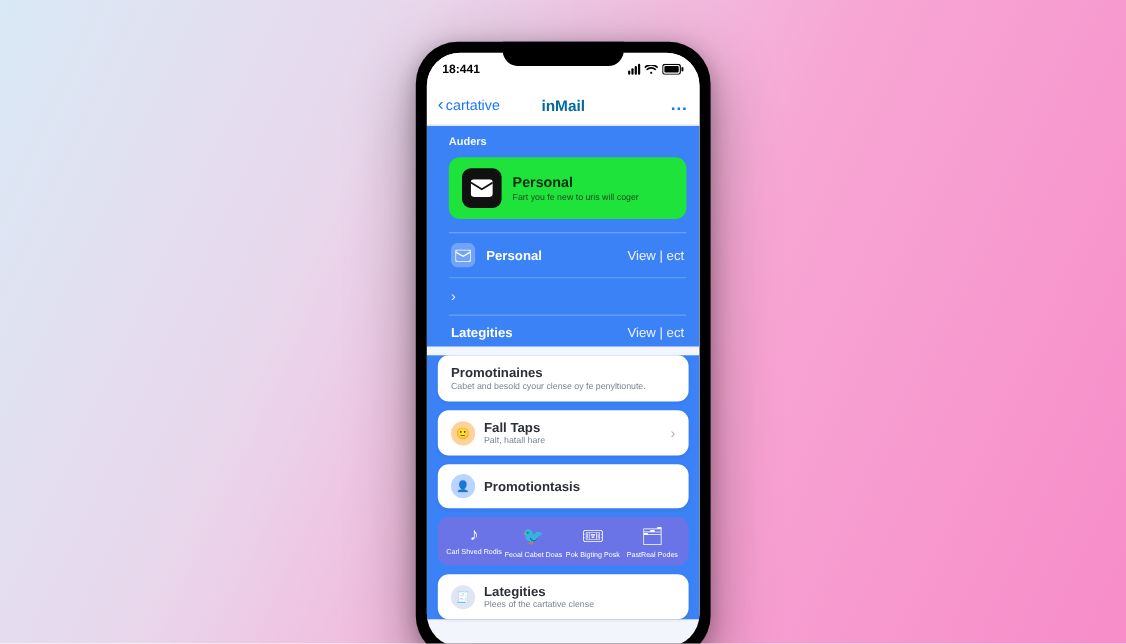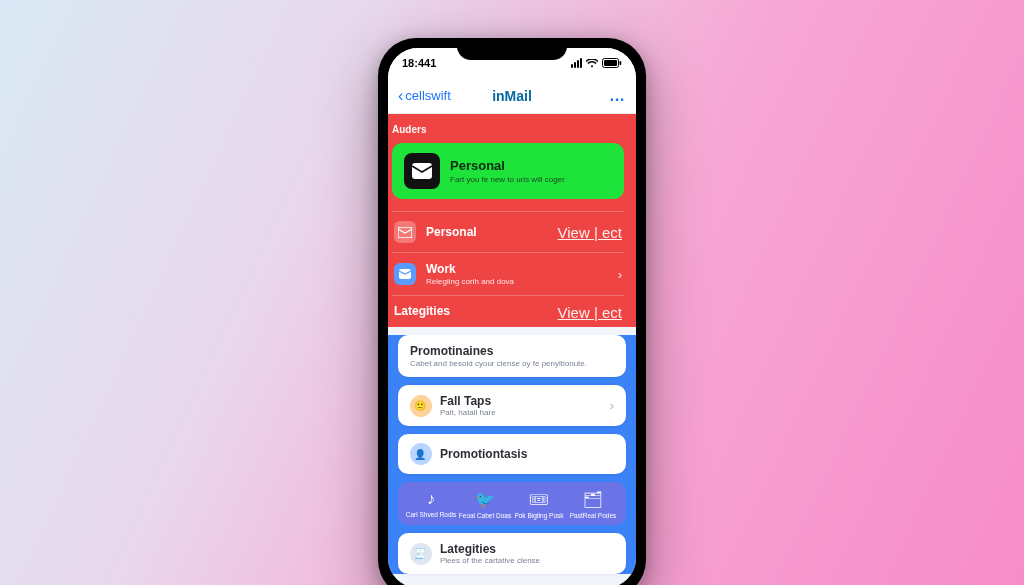--- a/index.html
+++ b/index.html
@@ -74,23 +74,23 @@
     padding:0 10px;
     position:relative;
   }
   .nav-left { display:flex; align-items:center; color:#1b76ff; font-size:13px; font-weight:500; }
   .nav-left .chev { font-size:16px; margin-right:2px; }
   .nav-title { position:absolute; left:50%; transform:translateX(-50%); font-size:14px; font-weight:600; color:#0369a1; }
   .nav-more { color:#1b76ff; font-size:16px; letter-spacing:1px; font-weight:700; }
 
   .content { flex:1; overflow:hidden; }
   .blue-panel {
-    background:#ef4444;
+    background:#3b82f6;
     color:#fff;
-    padding:10px 12px 0 4px;
+    padding:10px 12px 0 20px;
   }
   .section-title { font-size:10px; font-weight:600; margin-bottom:8px; opacity:0.95; }
   .hero-card {
     background:#1ee33a;
     border-radius:10px;
     padding:10px 12px;
     display:flex;
     align-items:center;
     gap:10px;
     margin-bottom:12px;
@@ -104,21 +104,21 @@
     display:flex; align-items:center; justify-content:space-between;
     padding:9px 2px;
     border-top:1px solid rgba(255,255,255,0.25);
   }
   .folder-row:first-of-type { border-top:none; }
   .folder-left { display:flex; align-items:center; gap:10px; }
   .folder-icon { width:22px;height:22px;border-radius:6px;background:rgba(255,255,255,0.28);display:flex;align-items:center;justify-content:center; }
   .folder-icon svg { display:block; }
   .folder-label { font-size:12px; font-weight:600; }
   .folder-sub { font-size:8px; opacity:0.85; margin-top:1px; }
-  .view-action { font-size:15px; opacity:0.9;text-decoration:underline; }
+  .view-action { font-size:12px; opacity:0.9; }
   .chev-right { font-size:13px; opacity:0.85; }
   .cat-head { display:flex; justify-content:space-between; align-items:flex-start; padding:8px 2px 6px; border-top:1px solid rgba(255,255,255,0.25);}
   .cat-head .folder-label { font-size:12px; font-weight:700;}
   .white-area { background:#3b82f6; padding:0 10px; }
   .list-card {
     background:#fff; border-radius:10px; padding:9px 12px; margin-top:8px;
     box-shadow:0 1px 3px rgba(0,0,0,0.06);
     display:flex; flex-direction:column; gap:1px;
   }
   .list-card h4 { font-size:12px; font-weight:600; color:#2c2f36; }
@@ -166,21 +166,21 @@
               <rect x="2" y="2" width="13" height="6" rx="1" fill="#000"></rect>
               <rect x="17.5" y="3" width="1.8" height="4" rx="0.9" fill="#000"></rect>
             </svg>
         </span>
       </div>
     </div>
 
     <div class="nav-bar">
       <div class="nav-left">
         <span class="chev">‹</span>
-        <span>cellswift</span>
+        <span>cartative</span>
       </div>
       <div class="nav-title">inMail</div>
       <div class="nav-more">…</div>
     </div>
 
     <div class="content">
       <div class="blue-panel">
         <div class="section-title">Auders</div>
 
         <div class="hero-card">
@@ -203,32 +203,20 @@
                   <rect width="14" height="11" rx="2" fill="none" stroke="#fff" stroke-width="1.3"></rect>
                   <path d="M0 2l7 4 7-4" stroke="#fff" stroke-width="1.3" fill="none"></path>
                 </svg>
             </span>
             <span class="folder-label">Personal</span>
           </div>
           <span class="view-action">View | ect</span>
         </div>
 
         <div class="folder-row">
-          <div class="folder-left">
-            <span class="folder-icon" style="background:#5a9bff;">
-              <svg width="12" height="10" viewBox="0 0 12 10">
-                  <rect width="12" height="10" rx="2" fill="#fff"></rect>
-                  <path d="M0 2l6 3 6-3" stroke="#5a9bff" stroke-width="1.2" fill="none"></path>
-                </svg>
-            </span>
-            <div>
-              <div class="folder-label">Work</div>
-              <div class="folder-sub">Relegiing corih and dova</div>
-            </div>
-          </div>
           <span class="chev-right">›</span>
         </div>
 
         <div class="cat-head">
           <span class="folder-label">Lategities</span>
           <span class="view-action">View | ect</span>
         </div>
       </div>
 
       <div class="white-area">

